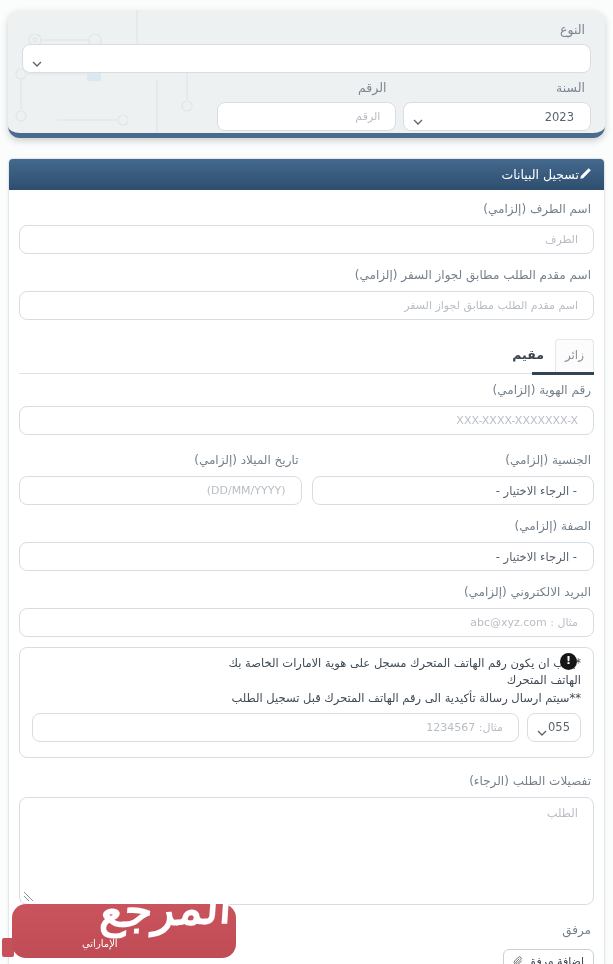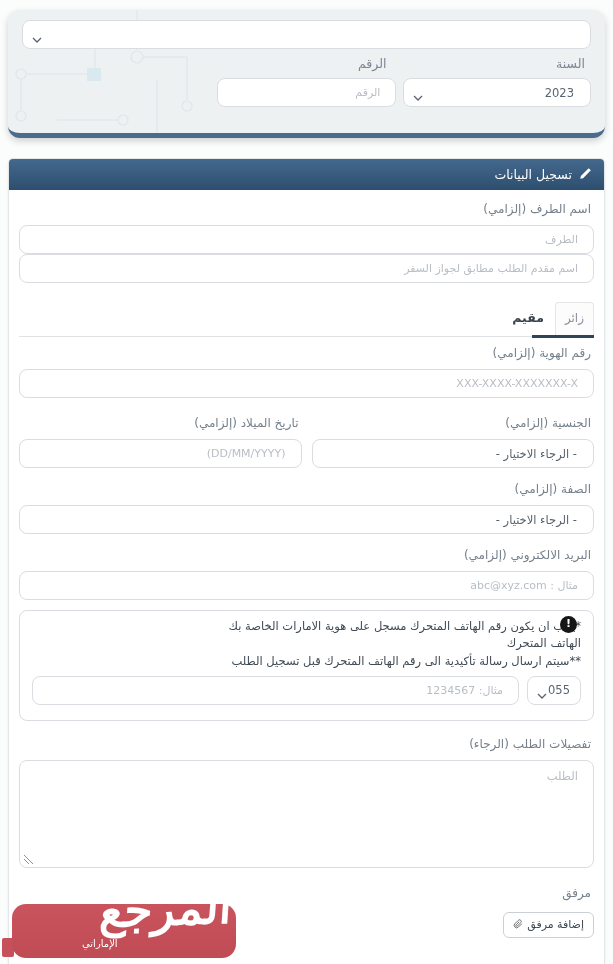--- a/index.html
+++ b/index.html
@@ -25,21 +25,21 @@
   input, textarea { font-family:"DejaVu Sans", sans-serif; outline:none; }
   .tinput { width:100%; background:#fff; border:1px solid #d9dde1; border-radius:8px;
     height:29px; font-size:11px; color:#444; padding:0 15px; text-align:right; direction:rtl; }
   .tinput::placeholder { color:#b8bec5; opacity:1; }
 
   
   .main-panel { position:absolute; right:8px; top:158px; width:597px; height:810px;
     background:#fff; border:1px solid #e4e7ea; border-radius:5px;
     box-shadow:0 1px 3px rgba(0,0,0,.07); }
   .mp-header { height:31px; background:linear-gradient(180deg,#44698e 0%,#2d4e6e 100%);
-    border-radius:4px 4px 0 0; display:flex; align-items:center; gap:7px;
+    border-radius:4px 4px 0 0; display:flex; align-items:center; 
     padding:0 12px; color:#fff; font-size:12.5px; }
   .mp-body { padding:2px 10px 10px; }
   .f-label { color:#75808c; font-size:12px; margin:14px 3px 9px; }
   .f-label.first { margin-top:10px; }
 
   
   .tabs-bar { position:relative; margin-top:18px; height:36px;
     border-bottom:1px solid #e0e3e6; }
   .tabs { position:absolute; left:auto; right:0; bottom:0; display:flex; align-items:flex-end; }
   .tab-inactive { border:1px solid #e4e6e9; border-bottom:none; border-radius:4px 4px 0 0;
@@ -108,20 +108,21 @@
       <circle cx="140" cy="47" r="6"></circle>
       <line x1="146" y1="47" x2="190" y2="47"></line>
       <line x1="190" y1="47" x2="190" y2="90"></line>
       <circle cx="190" cy="96" r="5"></circle>
       <line x1="60" y1="110" x2="120" y2="110"></line>
       <circle cx="126" cy="110" r="5"></circle>
       <line x1="160" y1="70" x2="160" y2="128"></line>
     </svg>
   </div>
 
+  <div class="sp-label">النوع</div>
   <div class="ctl">
     <span class="chev">
       <svg width="10" height="6" viewBox="0 0 10 6">
           <polyline points="1,1 5,5 9,1" fill="none" stroke="#5a6470" stroke-width="1.3"></polyline>
         </svg>
     </span>
   </div>
 
   <div class="sp-row2">
     <div class="sp-col-year">
@@ -149,20 +150,21 @@
           <path fill="#fff" d="M11.9 1.4l2.7 2.7-9.6 9.6-3.5.8.8-3.5 9.6-9.6zM1.9 13l1.4.4-1 1-0.7-.2.3-1.2z"></path>
         </svg>
     </span>
     <span>تسجيل البيانات</span>
   </div>
 
   <div class="mp-body">
     <div class="f-label first">اسم الطرف (إلزامي)</div>
     <input class="tinput" placeholder="الطرف" style="">
 
+    <div class="f-label">اسم مقدم الطلب مطابق لجواز السفر (إلزامي)</div>
     <input class="tinput" placeholder="اسم مقدم الطلب مطابق لجواز السفر" style="">
 
     <div class="tabs-bar">
       <div class="tabs">
         <div class="tab-inactive">زائر</div>
         <div class="tab-active">مقيم</div>
       </div>
       <div class="tabs-underline"></div>
     </div>
 

